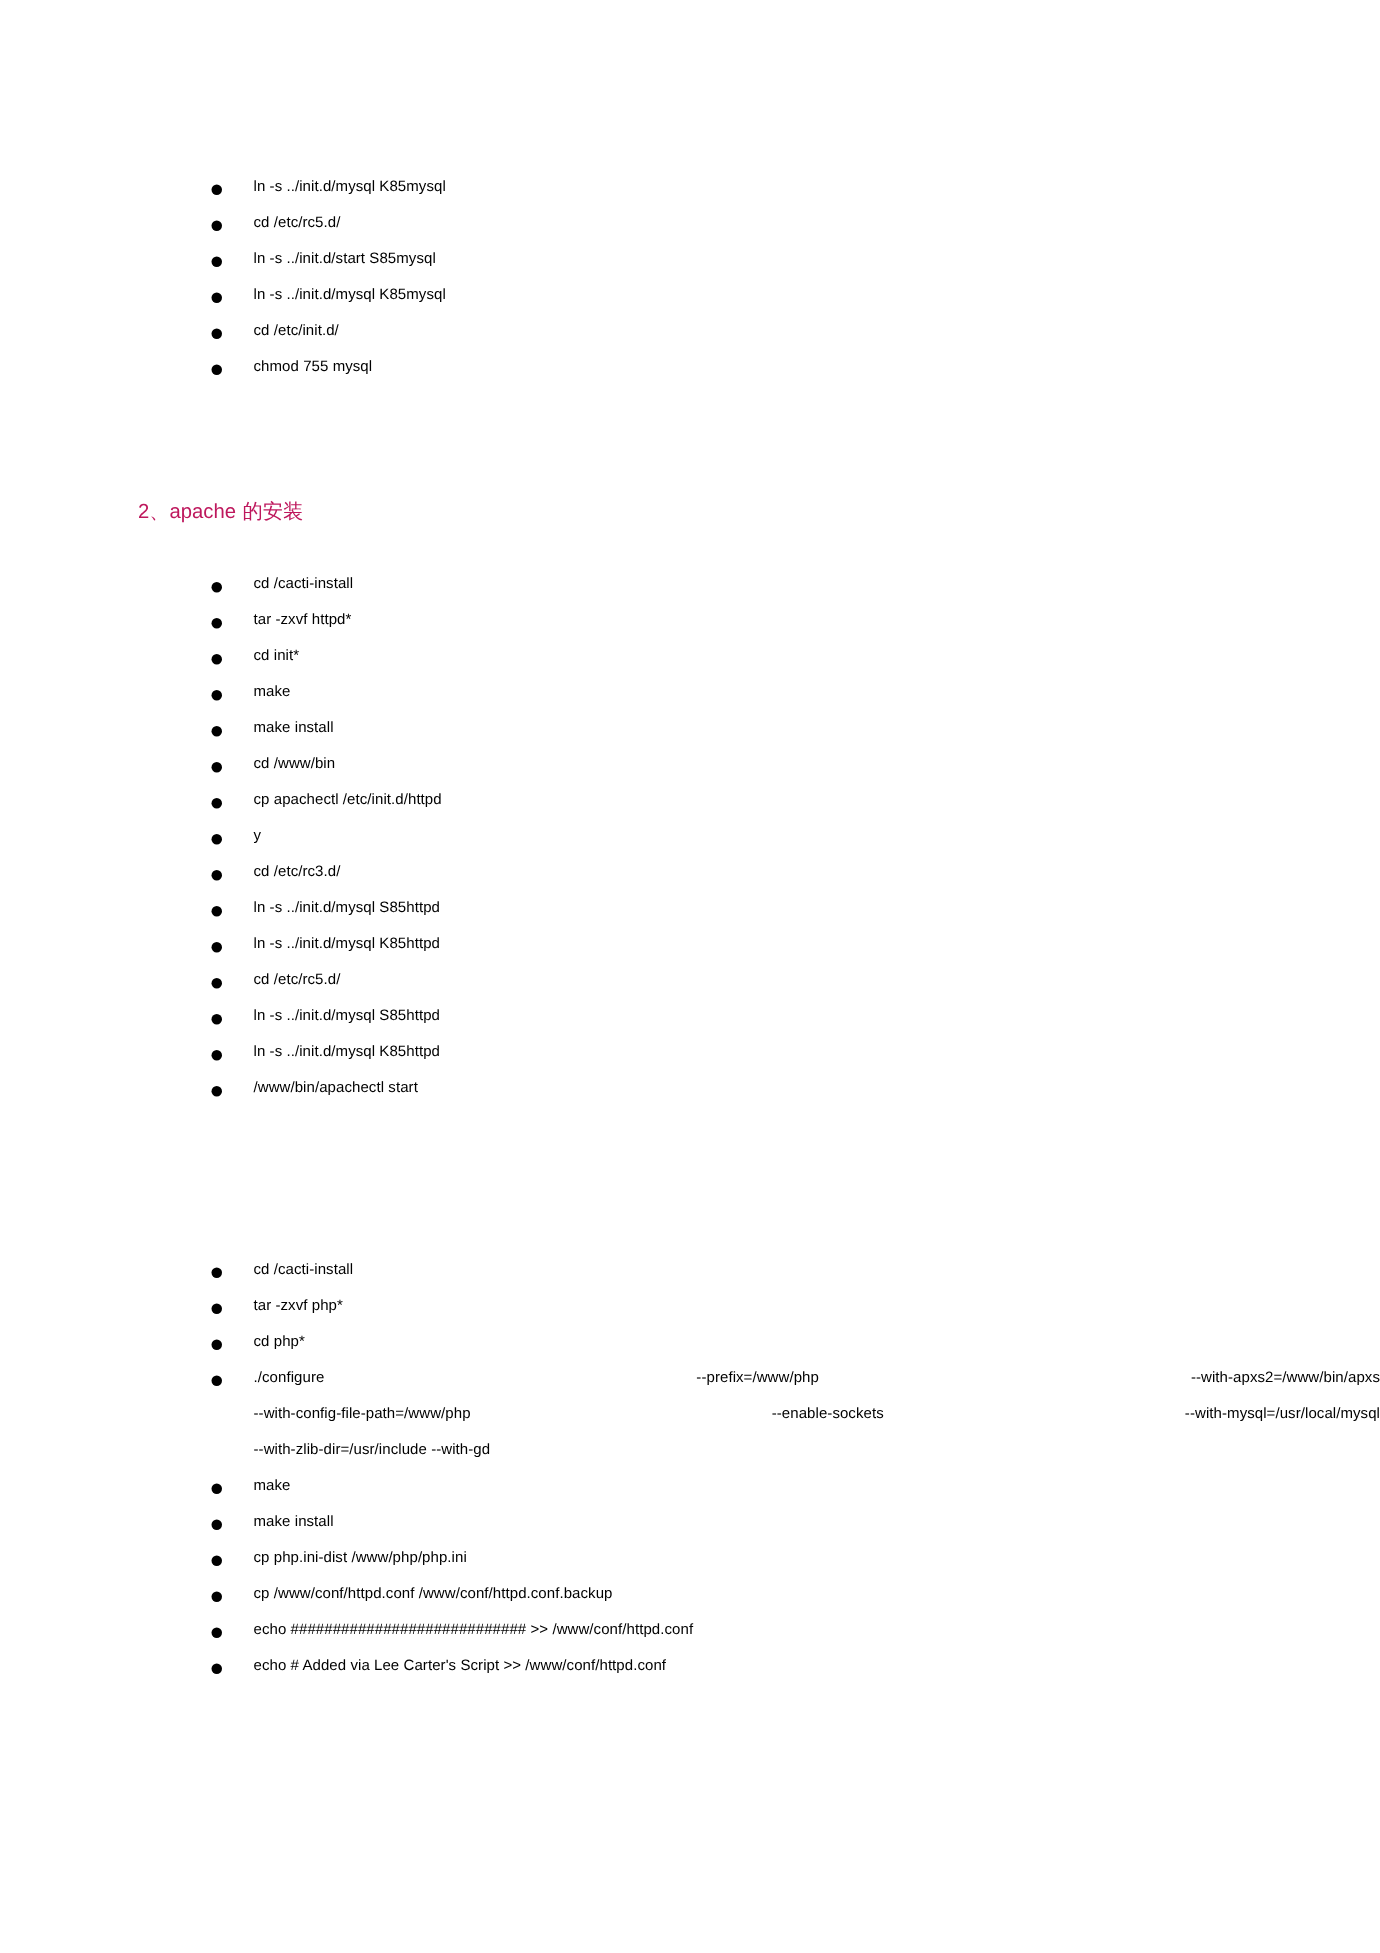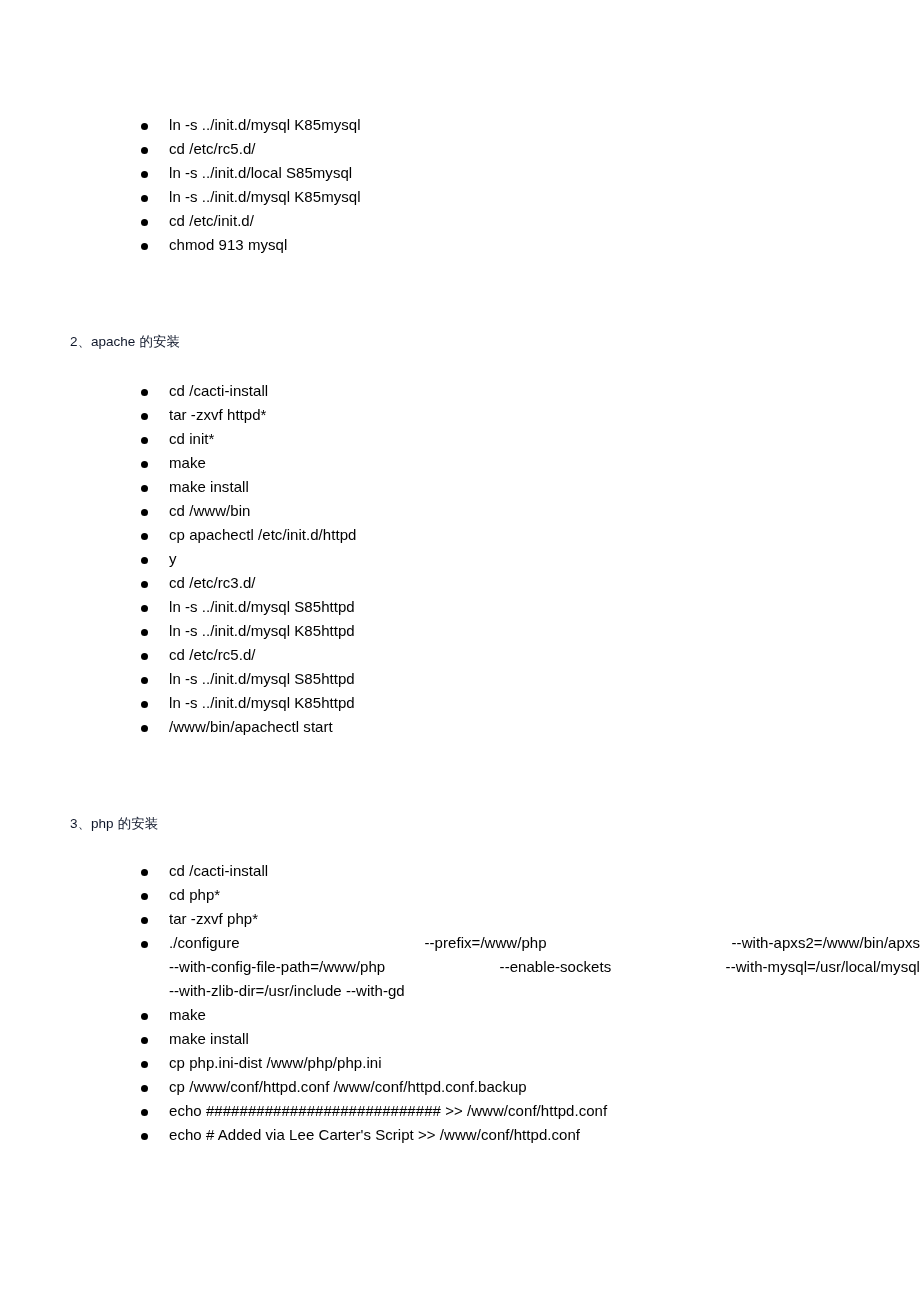--- a/index.html
+++ b/index.html
@@ -37,21 +37,21 @@
     margin: 0;
     padding: 0;
   }
 
   ul.cmd-list > li {
     position: relative;
     margin: 0;
     padding: 0 0 0 169px;
     min-height: 24px;
     line-height: 24px;
-    font-size: 15px;
+    font-size: 10px;
     letter-spacing: 0.05px;
     color: #000000;
     white-space: pre;
   }
 
   ul.cmd-list > li::before {
     content: "";
     position: absolute;
     left: 141px;
     top: 10px;
@@ -78,22 +78,22 @@
     display: block;
     text-align: right;
     text-align-last: left;
     white-space: pre;
   }
 
   
   .section-heading {
     font-size: 13.5px;
     line-height: 22px;
-    color: #0f172a;
-    padding-left: 70px;
+    color: #be185d;
+    padding-left: 92px;
     white-space: pre;
     font-family: "Liberation Sans", sans-serif;
   }
   .section-heading .cjk {
     font-family: "DejaVu Sans", sans-serif;
     font-size: 13.5px;
   }
 
   
   .spacer-top    { height: 113px; }
@@ -106,24 +106,24 @@
 <body>
 
 <div class="page">
   <div class="content">
 
     <div class="spacer-top"></div>
 
     <ul class="cmd-list">
       <li>ln -s ../init.d/mysql K85mysql</li>
       <li>cd /etc/rc5.d/</li>
-      <li>ln -s ../init.d/local S85mysql</li>
+      <li>ln -s ../init.d/start S85mysql</li>
       <li>ln -s ../init.d/mysql K85mysql</li>
       <li>cd /etc/init.d/</li>
-      <li>chmod 913 mysql</li>
+      <li>chmod 755 mysql</li>
     </ul>
 
     <div class="gap-after-list-1"></div>
 
     <div class="section-heading"><span>2、</span><span>apache</span><span class="cjk"> 的安装</span></div>
 
     <div class="gap-heading-to-list"></div>
 
     <ul class="cmd-list">
       <li>cd /cacti-install</li>
@@ -138,28 +138,27 @@
       <li>ln -s ../init.d/mysql S85httpd</li>
       <li>ln -s ../init.d/mysql K85httpd</li>
       <li>cd /etc/rc5.d/</li>
       <li>ln -s ../init.d/mysql S85httpd</li>
       <li>ln -s ../init.d/mysql K85httpd</li>
       <li>/www/bin/apachectl start</li>
     </ul>
 
     <div class="gap-after-list-2"></div>
 
-    <div class="section-heading"><span>3、</span><span>php</span><span class="cjk"> 的安装</span></div>
 
     <div class="gap-heading-to-list-3"></div>
 
     <ul class="cmd-list">
       <li>cd /cacti-install</li>
+      <li>tar -zxvf php*</li>
       <li>cd php*</li>
-      <li>tar -zxvf php*</li>
       <li class="wrapped"><span class="justline">./configure --prefix=/www/php --with-apxs2=/www/bin/apxs</span><span class="justline">--with-config-file-path=/www/php --enable-sockets --with-mysql=/usr/local/mysql</span><span class="lastline">--with-zlib-dir=/usr/include --with-gd</span></li>
       <li>make</li>
       <li>make install</li>
       <li>cp php.ini-dist /www/php/php.ini</li>
       <li>cp /www/conf/httpd.conf /www/conf/httpd.conf.backup</li>
       <li>echo ############################ &gt;&gt; /www/conf/httpd.conf</li>
       <li>echo # Added via Lee Carter's Script &gt;&gt; /www/conf/httpd.conf</li>
     </ul>
 
   </div>

